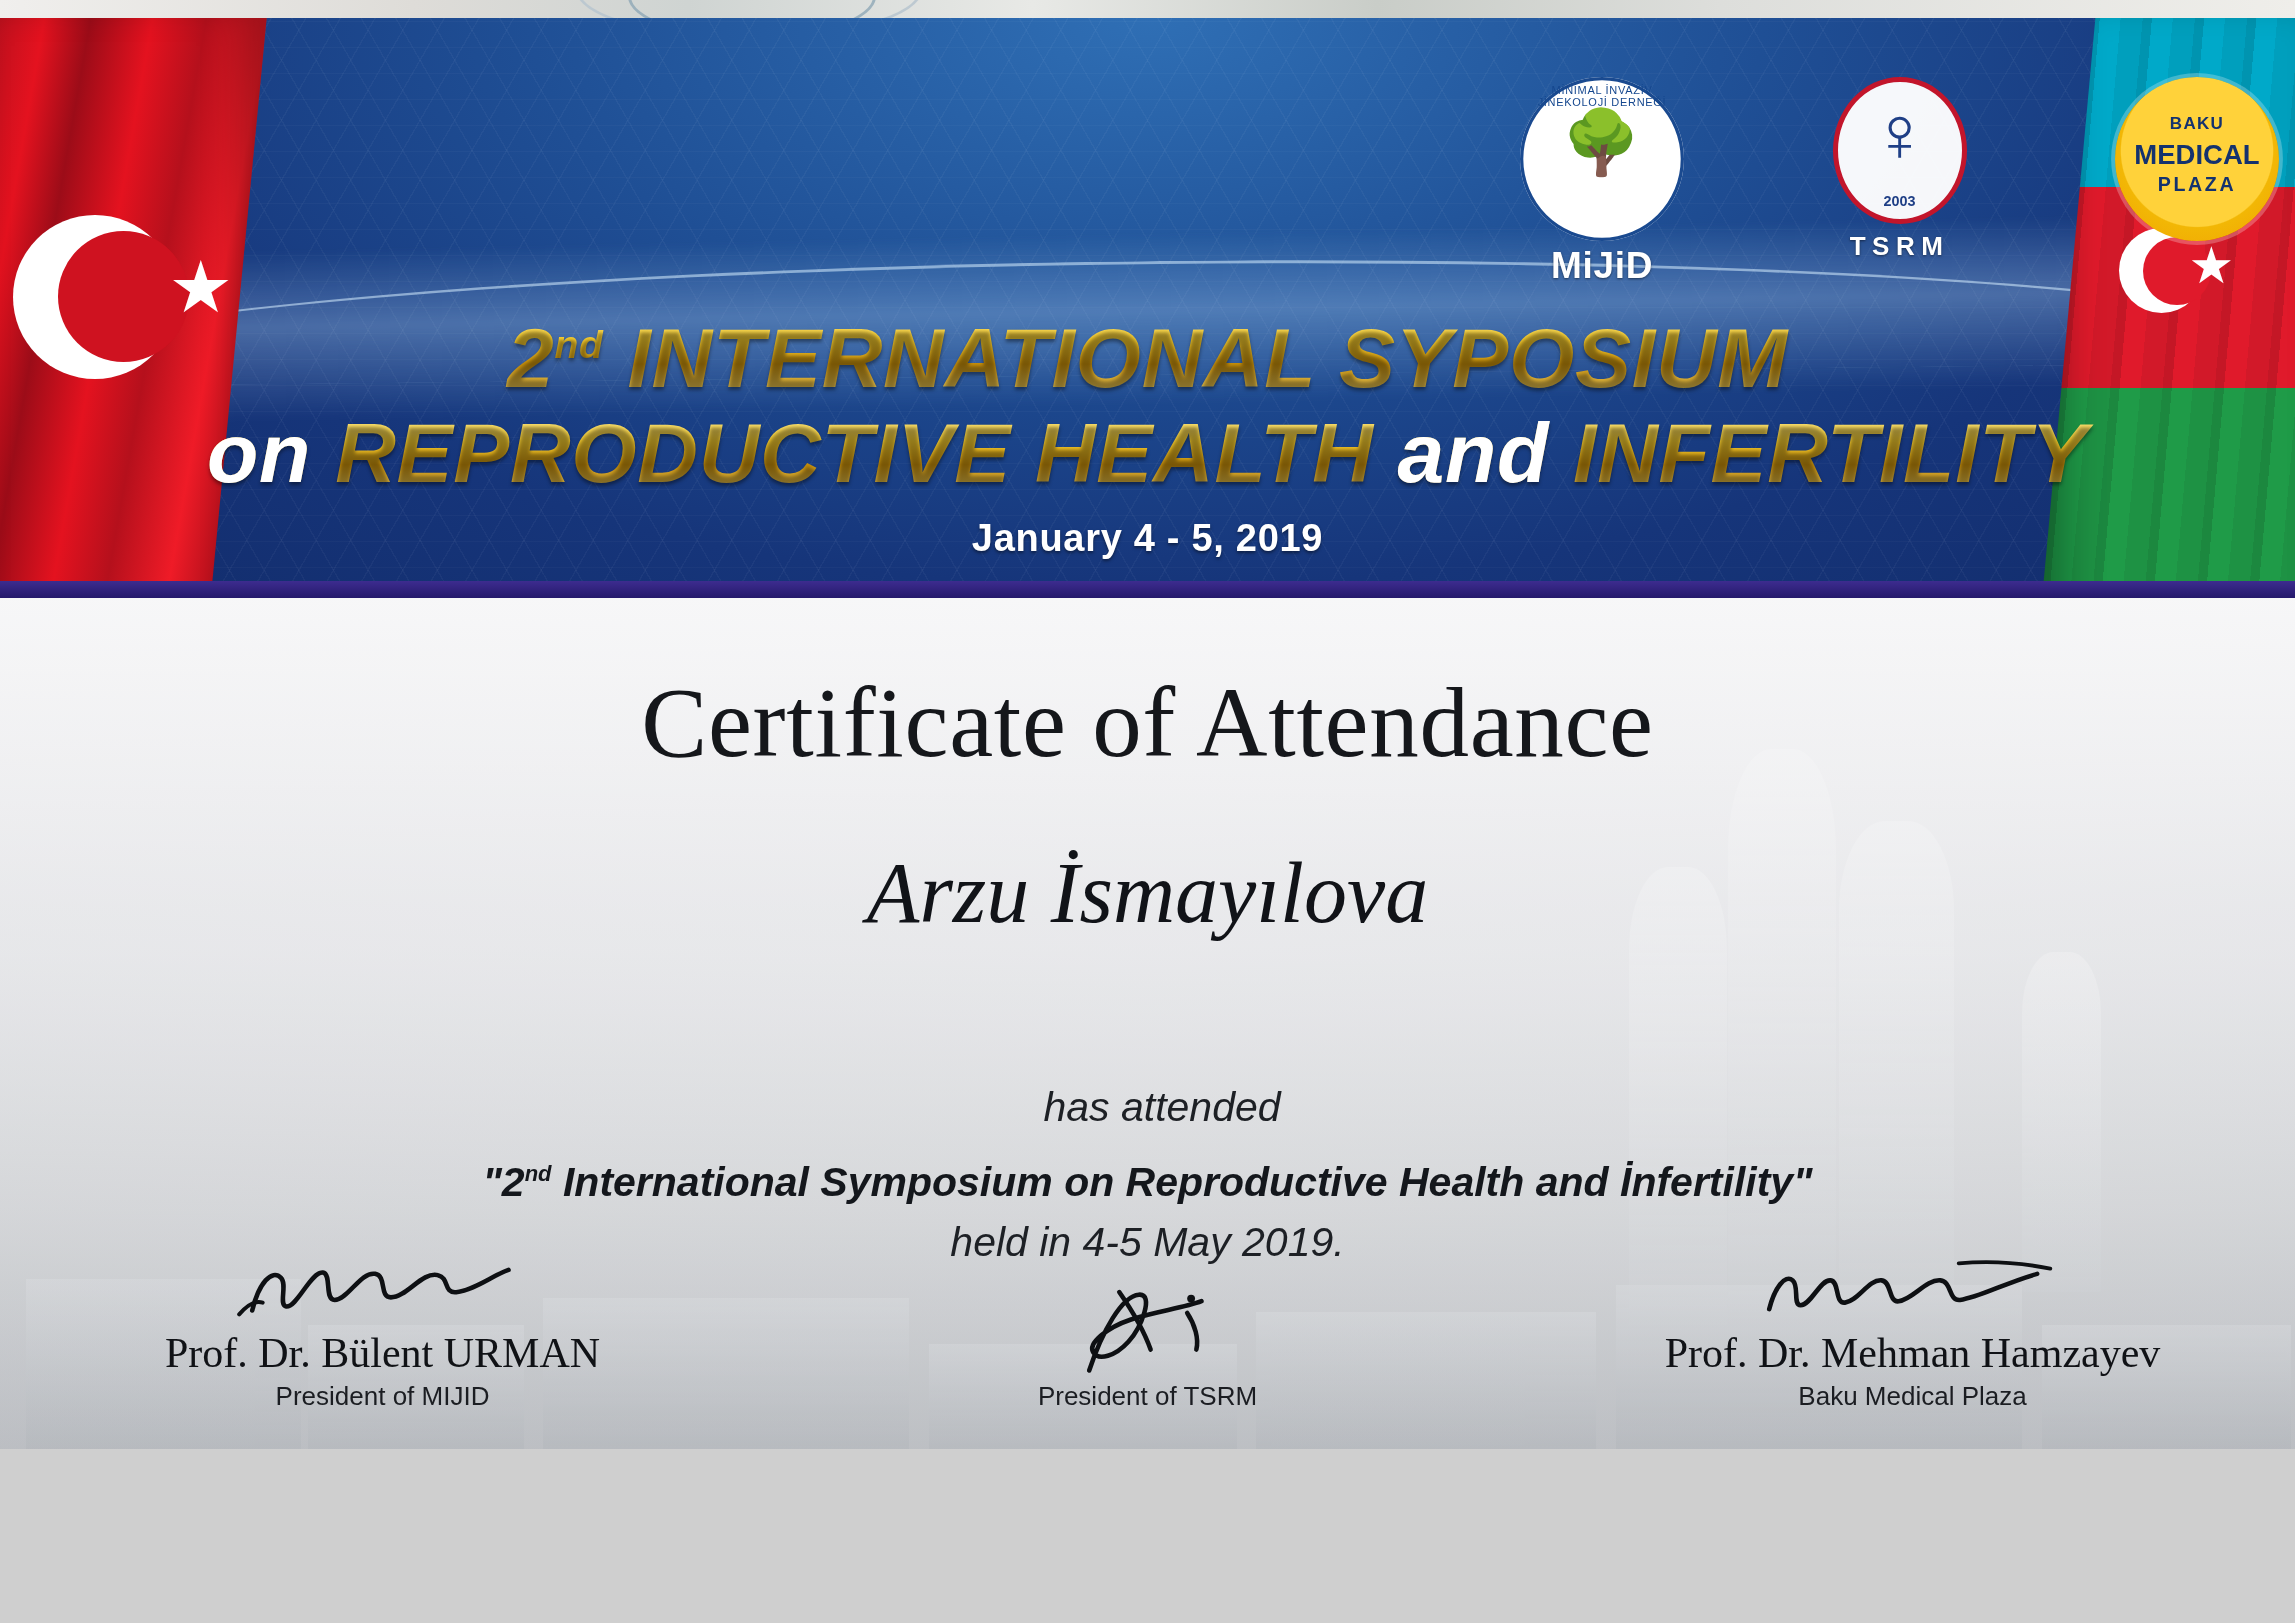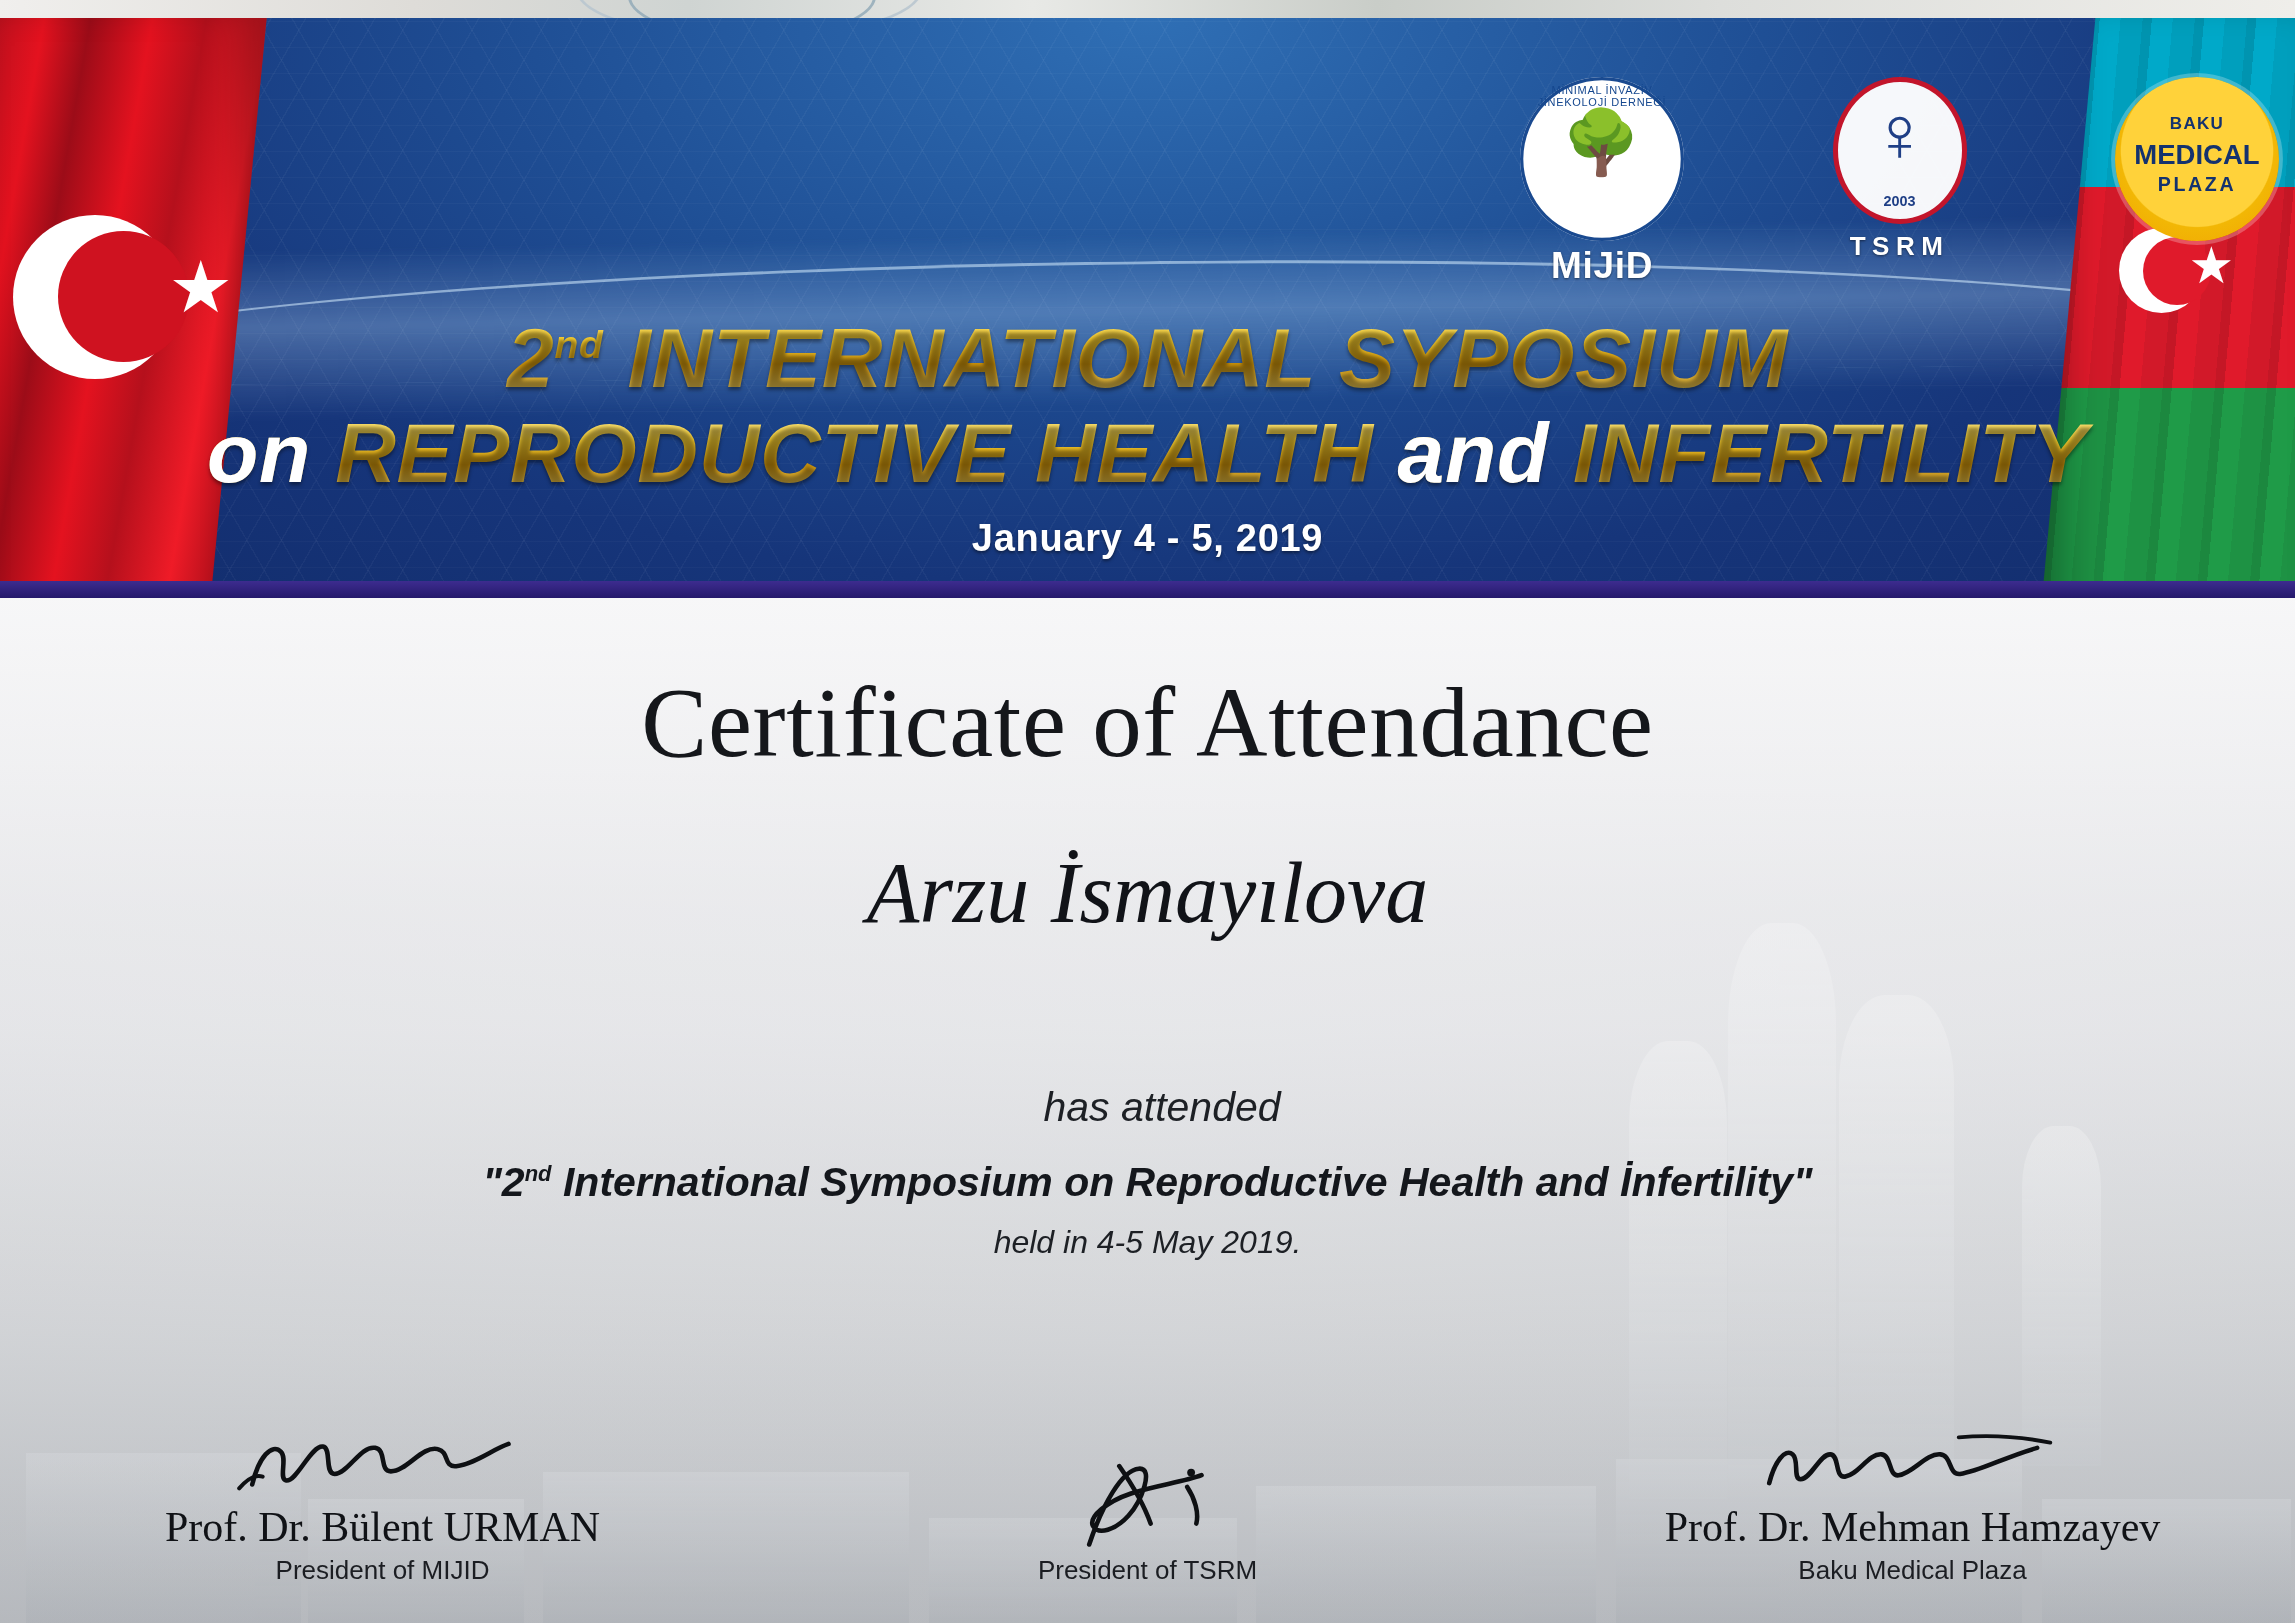--- a/index.html
+++ b/index.html
@@ -303,21 +303,21 @@
     position: absolute;
     left: 0; top: 581px;
     width: 2295px; height: 17px;
     background: linear-gradient(180deg,#3d2c8f 0%, #24196b 100%);
   }
 
   
   .body-area {
     position: absolute;
     left: 0; top: 598px;
-    width: 2295px; height: 1025px;
+    width: 2295px; height: 851px;
     background:
       linear-gradient(180deg, rgba(236,236,238,.93) 0%, rgba(226,227,230,.88) 42%, rgba(205,207,210,.88) 72%, rgba(176,179,184,.92) 100%),
       linear-gradient(90deg,#b9bcc0 0%, #c8cacd 25%, #d2d4d6 50%, #c2c4c8 78%, #b2b5b9 100%);
     overflow: hidden;
   }
   .skyline {
     position: absolute;
     left: 0; bottom: 0;
     width: 2295px; height: 785px;
     opacity: .38;
@@ -391,21 +391,21 @@
     font-weight: bold;
     font-size: 41px;
     line-height: 52px;
     color: #14171c;
   }
   .event-line sup { font-size: 22px; vertical-align: super; }
   .held-line {
     margin-top: 9.2px;
     font-family: "Liberation Sans", sans-serif;
     font-style: italic;
-    font-size: 32px;
+    font-size: 41px;
     line-height: 50px;
     color: #1d2025;
   }
 
   
   .signatures {
     position: absolute;
     left: 0; bottom: 37px;
     width: 2295px;
     display: flex;

